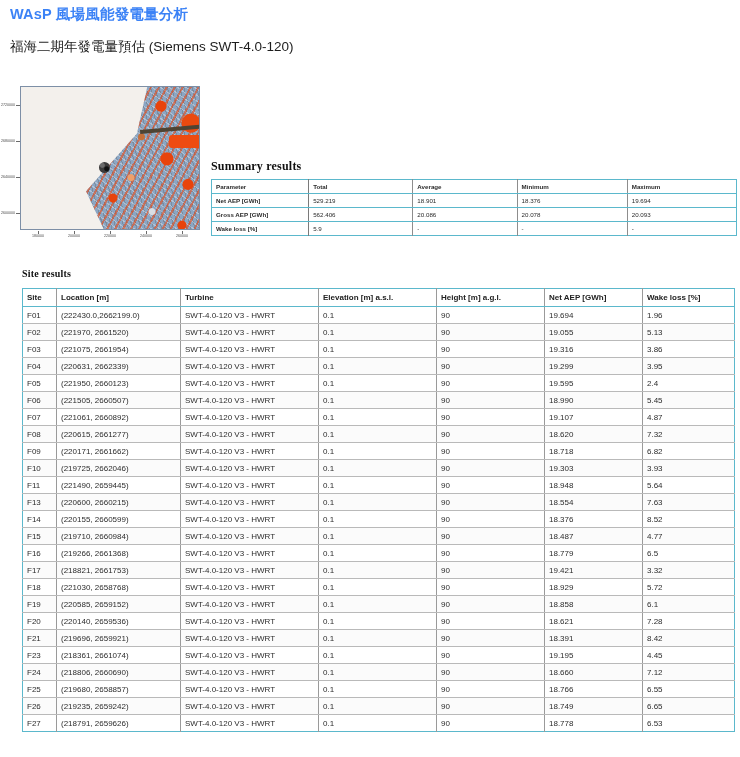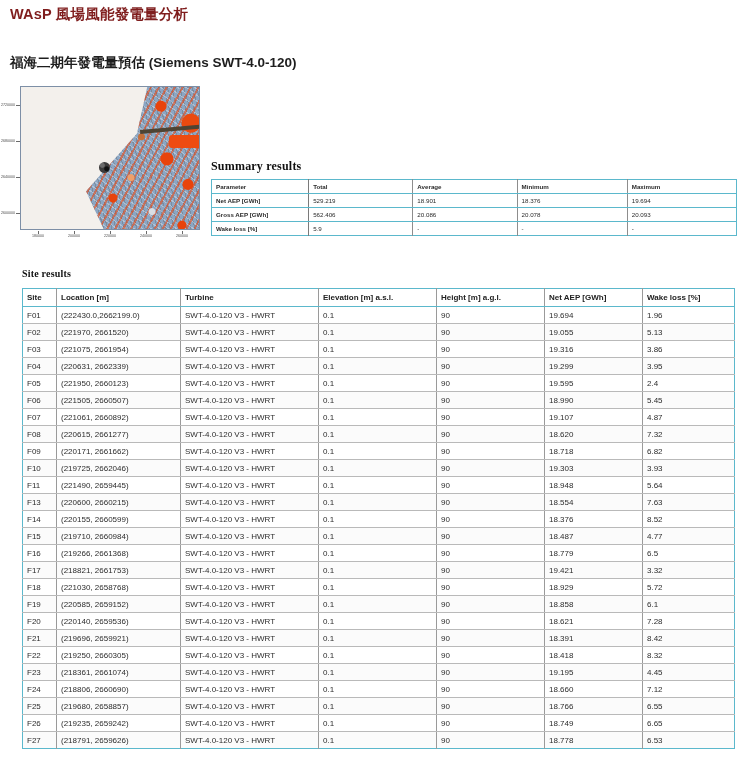--- a/index.html
+++ b/index.html
@@ -17,32 +17,31 @@
   }
 
   
   #report-title {
     position: absolute;
     left: 10px;
     top: 5px;
     font-size: 14.5px;
     font-weight: bold;
     letter-spacing: 0.2px;
-    color: #7f1d1d;
+    color: #3b82f6;
     white-space: nowrap;
   }
   #report-subtitle {
     position: absolute;
     left: 10px;
     top: 38px;
     font-size: 13.5px;
-    font-weight: bold;
+    font-weight: normal;
     color: #1d1d1d;
     white-space: nowrap;
-    margin-top: 16px;
   }
 
   
   #map-figure {
     position: absolute;
     left: 2px;
     top: 85px;
     width: 202px;
     height: 152px;
   }
@@ -533,29 +532,20 @@
       <tr>
         <td>F21</td>
         <td>(219696, 2659921)</td>
         <td>SWT-4.0-120 V3 - HWRT</td>
         <td>0.1</td>
         <td>90</td>
         <td>18.391</td>
         <td>8.42</td>
       </tr>
       <tr>
-        <td>F22</td>
-        <td>(219250, 2660305)</td>
-        <td>SWT-4.0-120 V3 - HWRT</td>
-        <td>0.1</td>
-        <td>90</td>
-        <td>18.418</td>
-        <td>8.32</td>
-      </tr>
-      <tr>
         <td>F23</td>
         <td>(218361, 2661074)</td>
         <td>SWT-4.0-120 V3 - HWRT</td>
         <td>0.1</td>
         <td>90</td>
         <td>19.195</td>
         <td>4.45</td>
       </tr>
       <tr>
         <td>F24</td>

